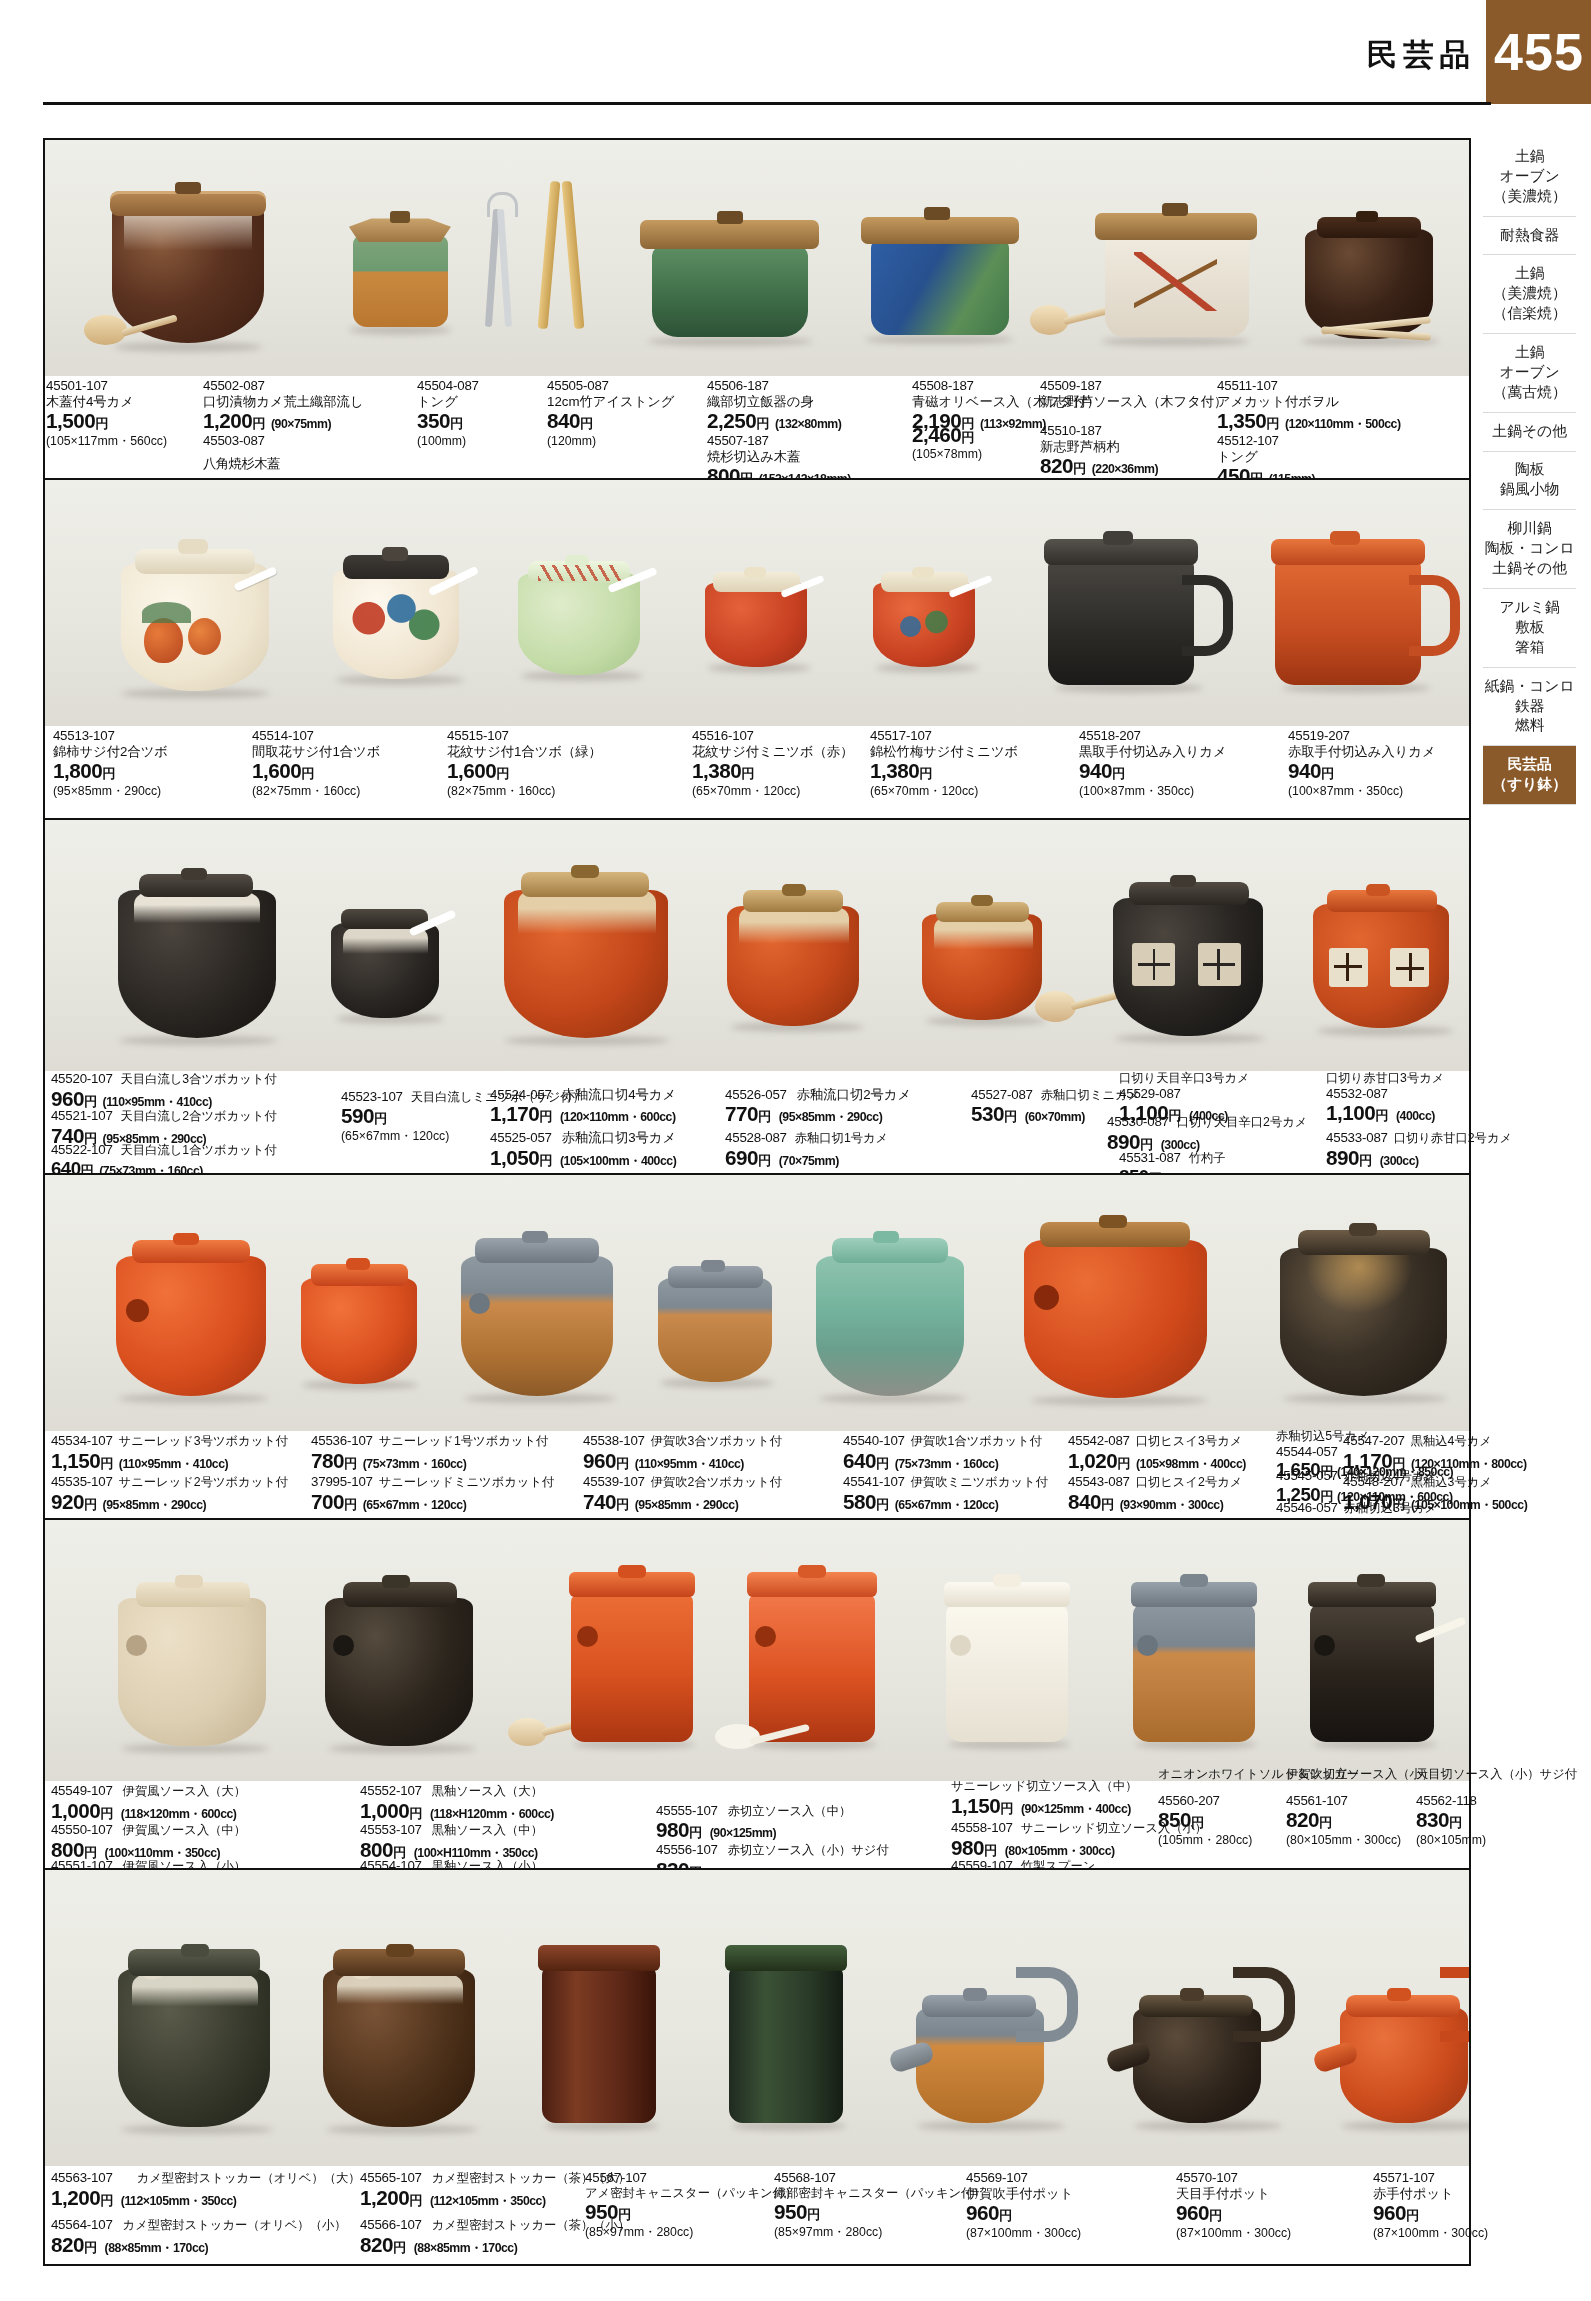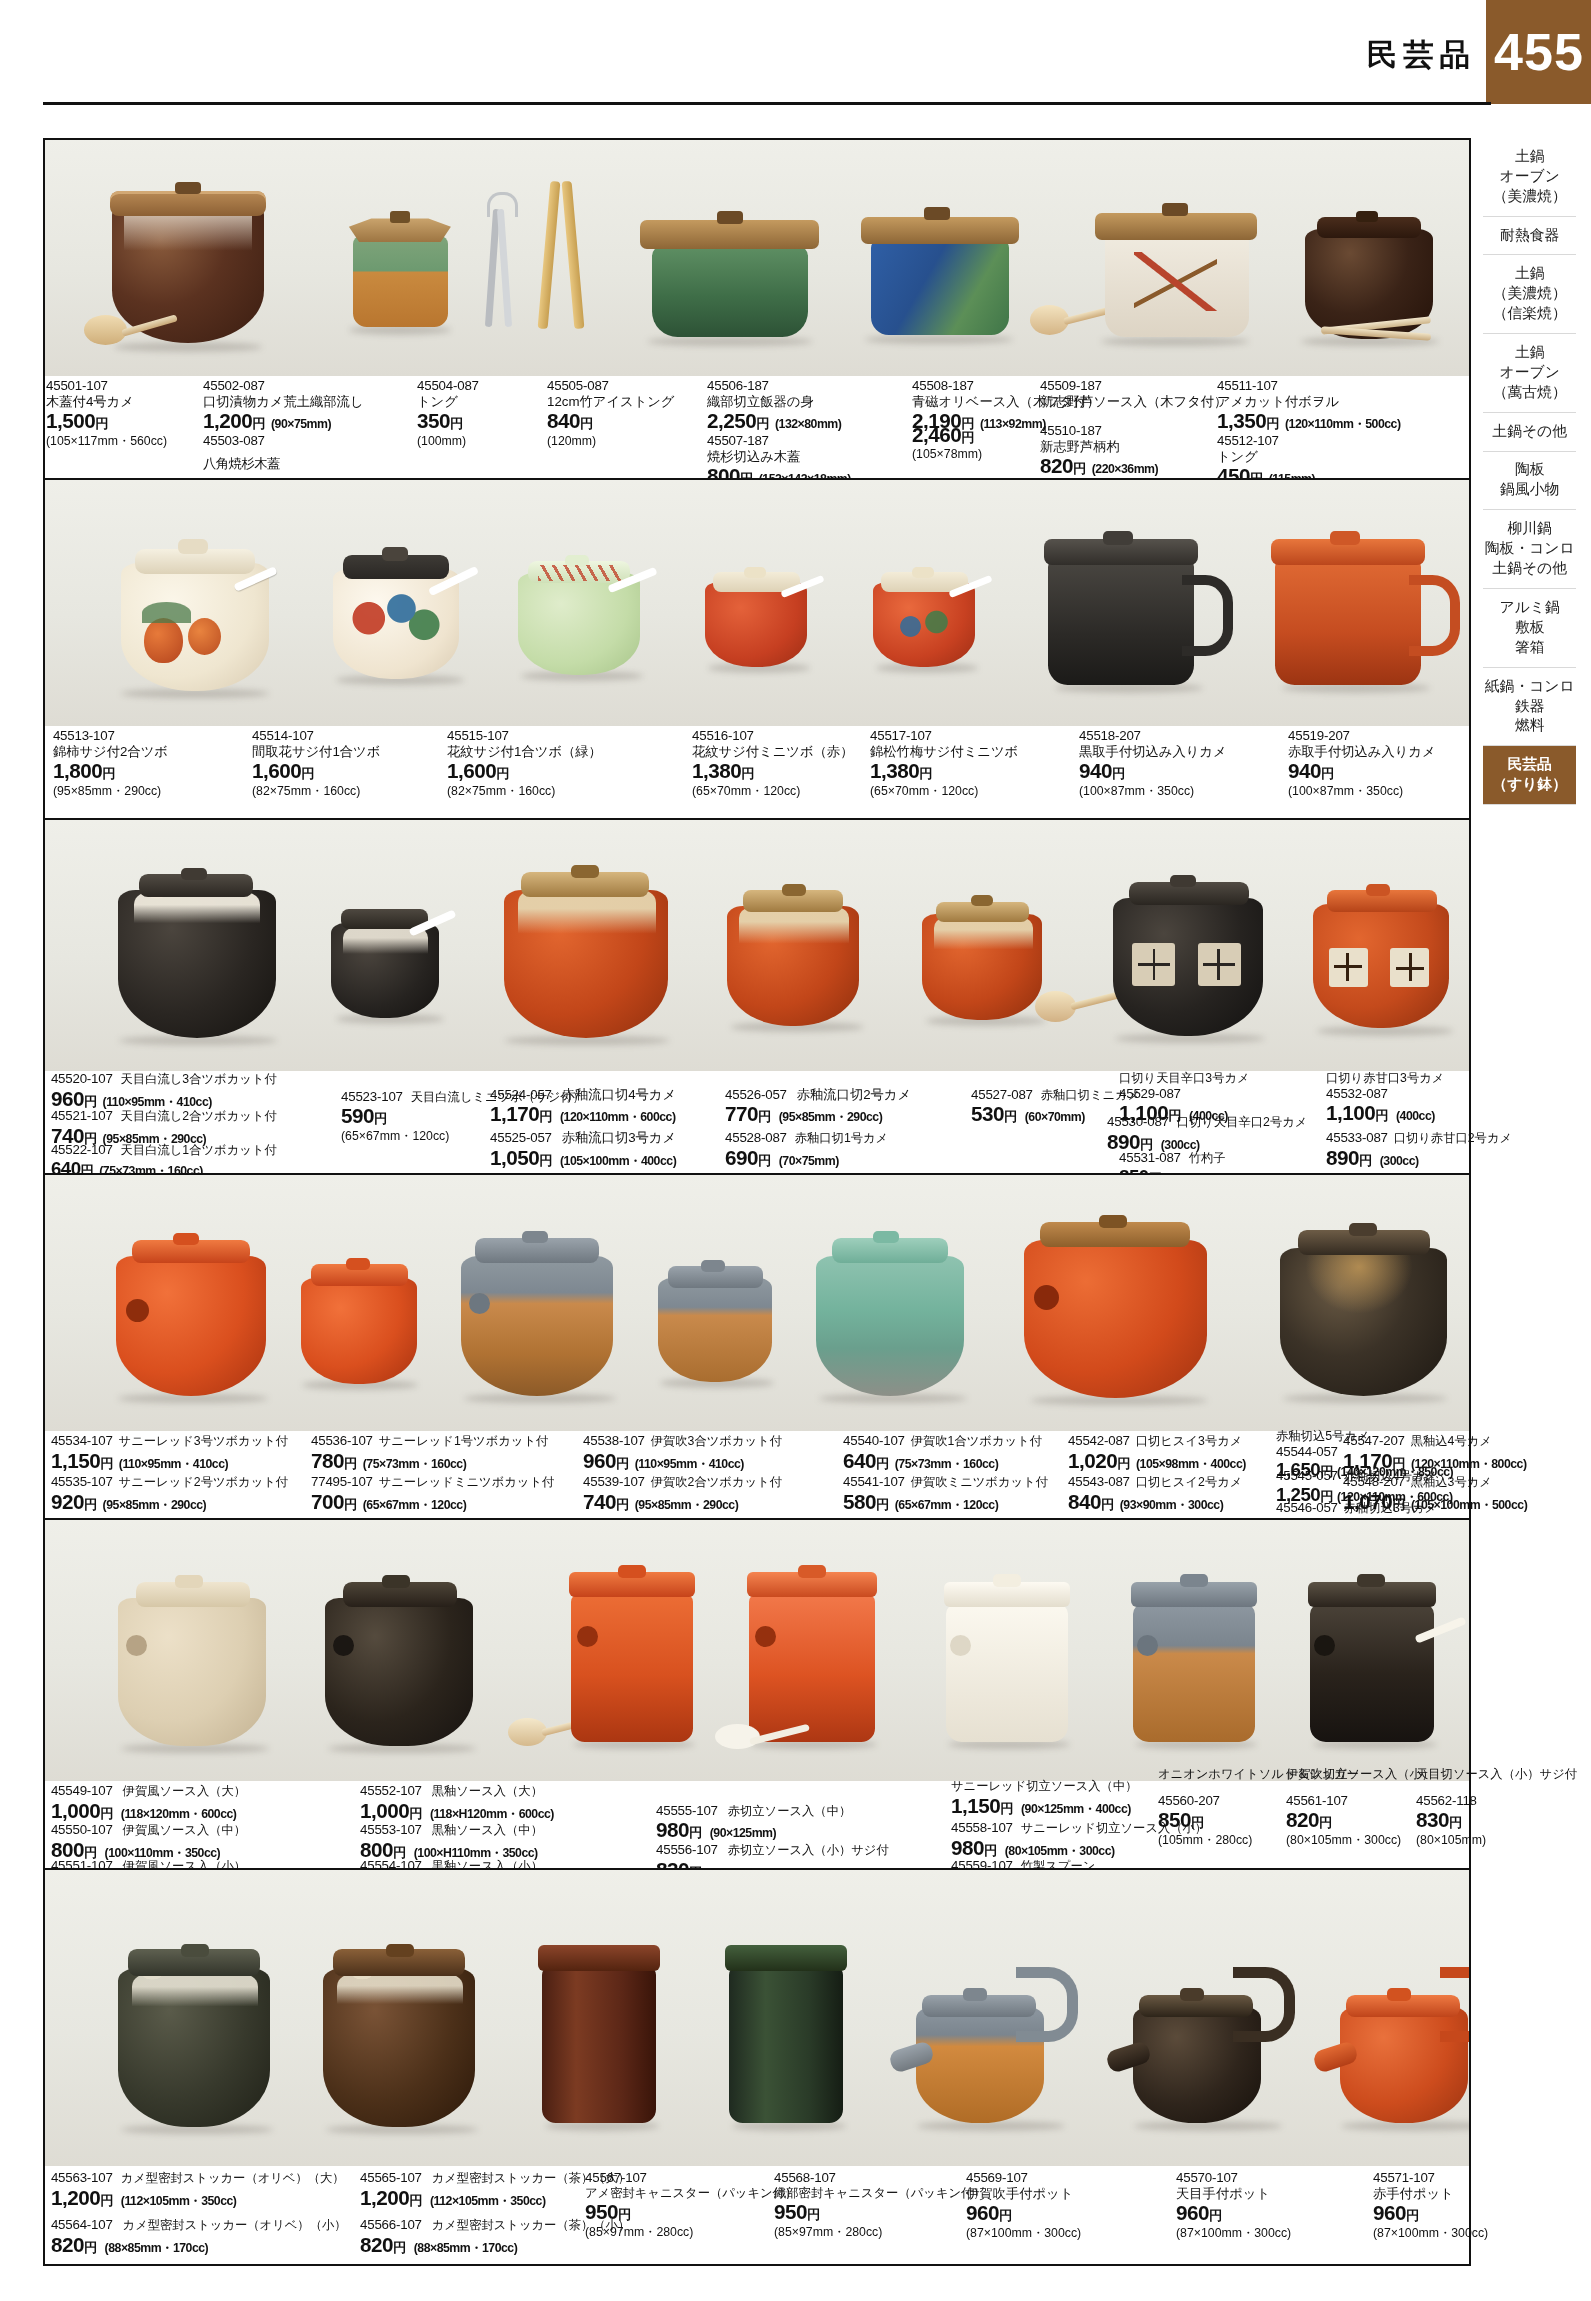--- a/index.html
+++ b/index.html
@@ -615,21 +615,21 @@
       </div>
       <div class="cap" style="left:5.9px;top:43px;">
         <span class="ln"><span class="code">45535-107</span><span class="dim" style="margin-left:5.9px;">サニーレッド2号ツボカット付</span></span>
         <span class="ln price"><span>920</span><span class="yen">円</span><span class="dim inline" style="margin-left:5.9px;">(95×85mm・290cc)</span></span>
       </div>
       <div class="cap" style="left:266px;top:2px;">
         <span class="ln"><span class="code">45536-107</span><span class="dim" style="margin-left:5.9px;">サニーレッド1号ツボカット付</span></span>
         <span class="ln price"><span>780</span><span class="yen">円</span><span class="dim inline" style="margin-left:5.9px;">(75×73mm・160cc)</span></span>
       </div>
       <div class="cap" style="left:266px;top:43px;">
-        <span class="ln"><span class="code">77495-107</span><span class="dim" style="margin-left:5.9px;">サニーレッドミニツボカット付</span></span>
+        <span class="ln"><span class="code">37995-107</span><span class="dim" style="margin-left:5.9px;">サニーレッドミニツボカット付</span></span>
         <span class="ln price"><span>700</span><span class="yen">円</span><span class="dim inline" style="margin-left:5.9px;">(65×67mm・120cc)</span></span>
       </div>
       <div class="cap" style="left:538px;top:2px;">
         <span class="ln"><span class="code">45538-107</span><span class="dim" style="margin-left:5.9px;">伊賀吹3合ツボカット付</span></span>
         <span class="ln price"><span>960</span><span class="yen">円</span><span class="dim inline" style="margin-left:5.9px;">(110×95mm・410cc)</span></span>
       </div>
       <div class="cap" style="left:538px;top:43px;">
         <span class="ln"><span class="code">45539-107</span><span class="dim" style="margin-left:5.9px;">伊賀吹2合ツボカット付</span></span>
         <span class="ln price"><span>740</span><span class="yen">円</span><span class="dim inline" style="margin-left:5.9px;">(95×85mm・290cc)</span></span>
       </div>
@@ -872,21 +872,21 @@
         <div class="shadow" style="width:148px;"></div>
         <div class="pot" style="left:23.6px;bottom:9.9px;width:128px;height:116px;border-radius:15.8px 15.8px 48% 48%/11.8px 11.8px 38% 38%;background:radial-gradient(ellipse at 34% 26%,#e9713c,#cd4c1d 55%,#9b3310);"></div>
         <div class="pot" style="left:-2px;bottom:65px;width:43px;height:21.7px;border-radius:9.9px;transform:rotate(-18deg);background:linear-gradient(180deg,#e26a33,#b33e16);"></div>
         <div class="pot" style="left:124px;bottom:91px;width:51px;height:53px;border:11.8px solid #c6481b;border-left:none;border-radius:0 29.6px 29.6px 0;"></div>
         <div class="lid" style="left:29.6px;bottom:116px;width:114px;height:21.7px;border-radius:8.9px;background:linear-gradient(180deg,#ef7a43,#bf441a);"></div>
         <div class="lid" style="left:71px;bottom:132px;width:23.6px;height:12.8px;border-radius:4.9px;background:#d2521f;"></div>
       </div>
     </div>
     <div class="captions" style="height:95px;">
       <div class="cap" style="left:5.9px;top:3.9px;">
-        <span class="ln"><span class="code">45563-107</span><span class="dim" style="margin-left:8px;">カメ型密封ストッカー（オリベ）（大）</span></span>
+        <span class="ln"><span class="code">45563-107</span><span class="dim" style="margin-left:24px;">カメ型密封ストッカー（オリベ）（大）</span></span>
         <span class="ln price"><span>1,200</span><span class="yen">円</span><span class="dim inline" style="margin-left:7.9px;">(112×105mm・350cc)</span></span>
       </div>
       <div class="cap" style="left:5.9px;top:51px;">
         <span class="ln"><span class="code">45564-107</span><span class="dim" style="margin-left:9.9px;">カメ型密封ストッカー（オリベ）（小）</span></span>
         <span class="ln price"><span>820</span><span class="yen">円</span><span class="dim inline" style="margin-left:7.9px;">(88×85mm・170cc)</span></span>
       </div>
       <div class="cap" style="left:315px;top:3.9px;">
         <span class="ln"><span class="code">45565-107</span><span class="dim" style="margin-left:9.9px;">カメ型密封ストッカー（茶）（大）</span></span>
         <span class="ln price"><span>1,200</span><span class="yen">円</span><span class="dim inline" style="margin-left:7.9px;">(112×105mm・350cc)</span></span>
       </div>

